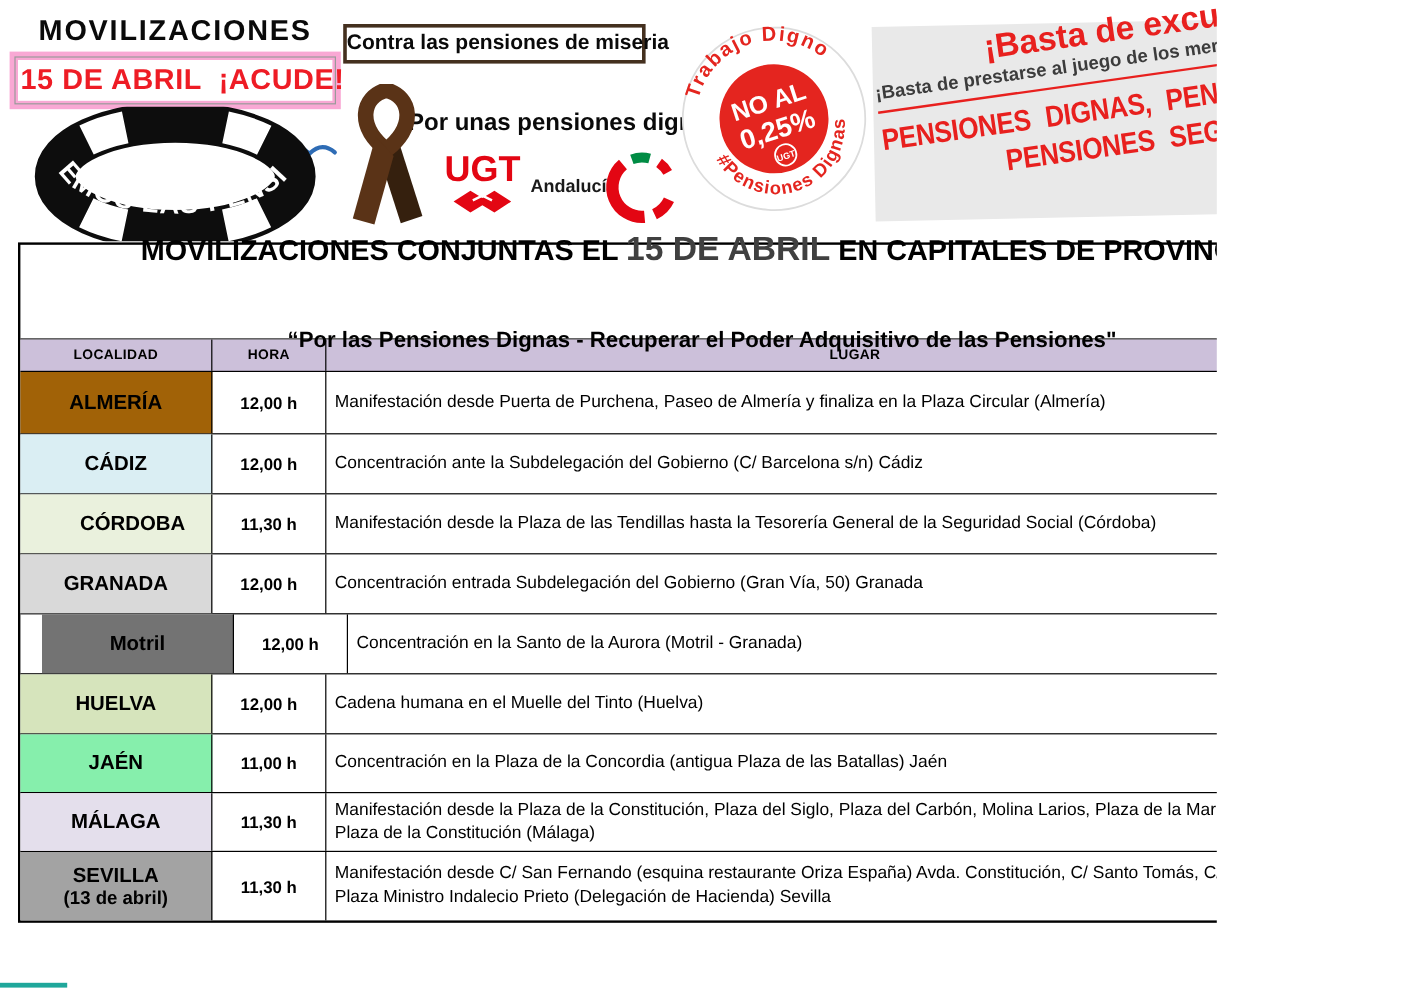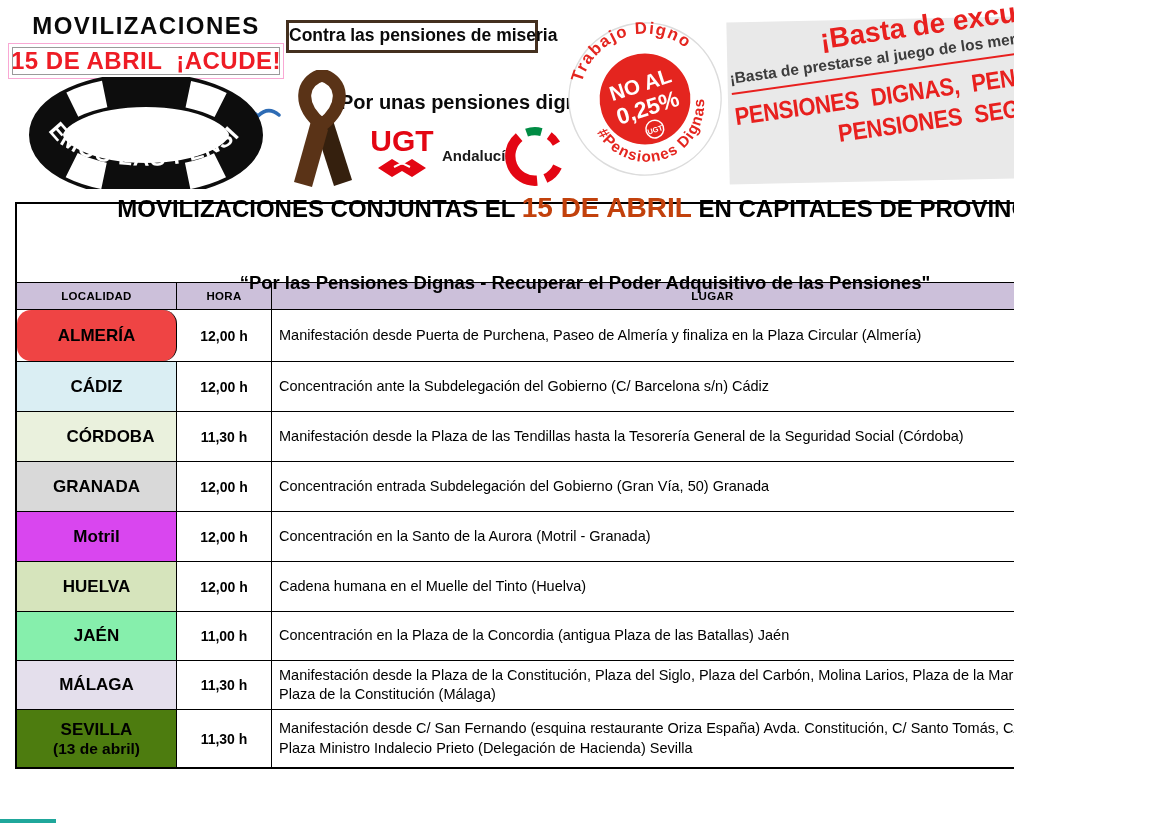--- a/index.html
+++ b/index.html
@@ -2,21 +2,21 @@
 <html><head>
 <meta charset="utf-8">
 <style>
   html,body{margin:0;padding:0;}
   .page{position:relative;width:1014px;height:826px;background:#ffffff;overflow:hidden;
         font-family:"Liberation Sans",sans-serif;color:#000;}
 
   
   .logo1{position:absolute;left:8px;top:12px;width:276px;}
   .l1-heading{font-size:24px;font-weight:bold;letter-spacing:1.5px;text-align:center;color:#0a0a0a;}
-  .l1-box{margin-top:3px;border:1px solid #f9a8d4;outline:1px solid #9a9a9a;outline-offset:-5px;
+  .l1-box{margin-top:3px;border:7px solid #f9a8d4;outline:1px solid #9a9a9a;outline-offset:-5px;
           padding:3px 2px;text-align:center;background:#fff;}
   .l1-box-text{color:#ee1c25;font-size:24px;font-weight:bold;letter-spacing:0.5px;white-space:pre;}
   .l1-svg{display:block;margin-top:-2px;}
 
   
   .logo2{position:absolute;left:286px;top:20px;width:258px;height:172px;}
   .l2-box{position:absolute;top:0;left:0;width:246px;border:3px solid #44301f;background:#fff;
           text-align:center;padding:2px 0 4px;}
   .l2-headline{color:#ee1c25;font-size:27px;font-weight:bold;}
   .l2-sub{color:#0a0a0a;font-size:17.5px;font-weight:bold;white-space:nowrap;}
@@ -148,32 +148,32 @@
       <div class="bn-sub">¡Basta de prestarse al juego de los mercados financieros!</div>
       <div class="bn-rule"></div>
       <div class="bn-slogan bn-s1">PENSIONES DIGNAS, PENSIONES PÚBLICAS,</div>
       <div class="bn-slogan bn-s2">PENSIONES SEGURAS</div>
     </div>
   </div>
 
   <div class="table">
     <div class="t-title">
       <div class="t-title-main">
-        <span>MOVILIZACIONES CONJUNTAS EL </span><span class="hl" style="color: #c2410c;">15 DE ABRIL</span><span> EN CAPITALES DE PROVINCIA</span>
+        <span>MOVILIZACIONES CONJUNTAS EL </span><span class="hl" style="color: #404040;">15 DE ABRIL</span><span> EN CAPITALES DE PROVINCIA</span>
       </div>
       <div class="t-title-sub">“Por las Pensiones Dignas - Recuperar el Poder Adquisitivo de las Pensiones"</div>
     </div>
     <div class="t-head" style="background: rgb(204, 192, 218);">
       <div class="h-cell h-loc">LOCALIDAD</div>
       <div class="h-cell h-hora">HORA</div>
       <div class="h-cell h-lugar">LUGAR</div>
     </div>
     <div class="tbody">
   <div class="trow">
-    <div class="c-loc" style="background: #ef4444; border-radius: 14px;">
+    <div class="c-loc" style="background: #a16207;">
       <div class="loc-name">ALMERÍA</div>
 
     </div>
     <div class="c-hora">12,00 h</div>
     <div class="c-lugar">Manifestación desde Puerta de Purchena, Paseo de Almería y finaliza en la Plaza Circular (Almería)</div>
   </div>
 
   <div class="trow">
     <div class="c-loc" style="background: rgb(218, 238, 243);">
       <div class="loc-name">CÁDIZ</div>
@@ -195,21 +195,21 @@
   <div class="trow">
     <div class="c-loc" style="background: rgb(217, 217, 217);">
       <div class="loc-name">GRANADA</div>
 
     </div>
     <div class="c-hora">12,00 h</div>
     <div class="c-lugar">Concentración entrada Subdelegación del Gobierno (Gran Vía, 50) Granada</div>
   </div>
 
   <div class="trow">
-    <div class="c-loc" style="background: #d946ef;">
+    <div class="c-loc" style="background: #737373; margin-left: 18px;">
       <div class="loc-name">Motril</div>
 
     </div>
     <div class="c-hora">12,00 h</div>
     <div class="c-lugar">Concentración en la Santo de la Aurora (Motril - Granada)</div>
   </div>
 
   <div class="trow">
     <div class="c-loc" style="background: rgb(214, 228, 188);">
       <div class="loc-name">HUELVA</div>
@@ -231,21 +231,21 @@
   <div class="trow">
     <div class="c-loc" style="background: rgb(228, 223, 236);">
       <div class="loc-name">MÁLAGA</div>
 
     </div>
     <div class="c-hora">11,30 h</div>
     <div class="c-lugar">Manifestación desde la Plaza de la Constitución, Plaza del Siglo, Plaza del Carbón, Molina Larios, Plaza de la Marina, C/ Larios hasta Plaza de la Constitución (Málaga)</div>
   </div>
 
   <div class="trow">
-    <div class="c-loc" style="background: #4d7c0f;">
+    <div class="c-loc" style="background: #a3a3a3;">
       <div class="loc-name">SEVILLA</div>
       <div class="loc-note">(13 de abril)</div>
     </div>
     <div class="c-hora">11,30 h</div>
     <div class="c-lugar">Manifestación desde C/ San Fernando (esquina restaurante Oriza España) Avda. Constitución, C/ Santo Tomás, C/ Santander hasta Plaza Ministro Indalecio Prieto (Delegación de Hacienda) Sevilla</div>
   </div>
 </div>
   </div>
 
   <div class="bottom-mark" style="background: rgb(31, 167, 155);"></div>

